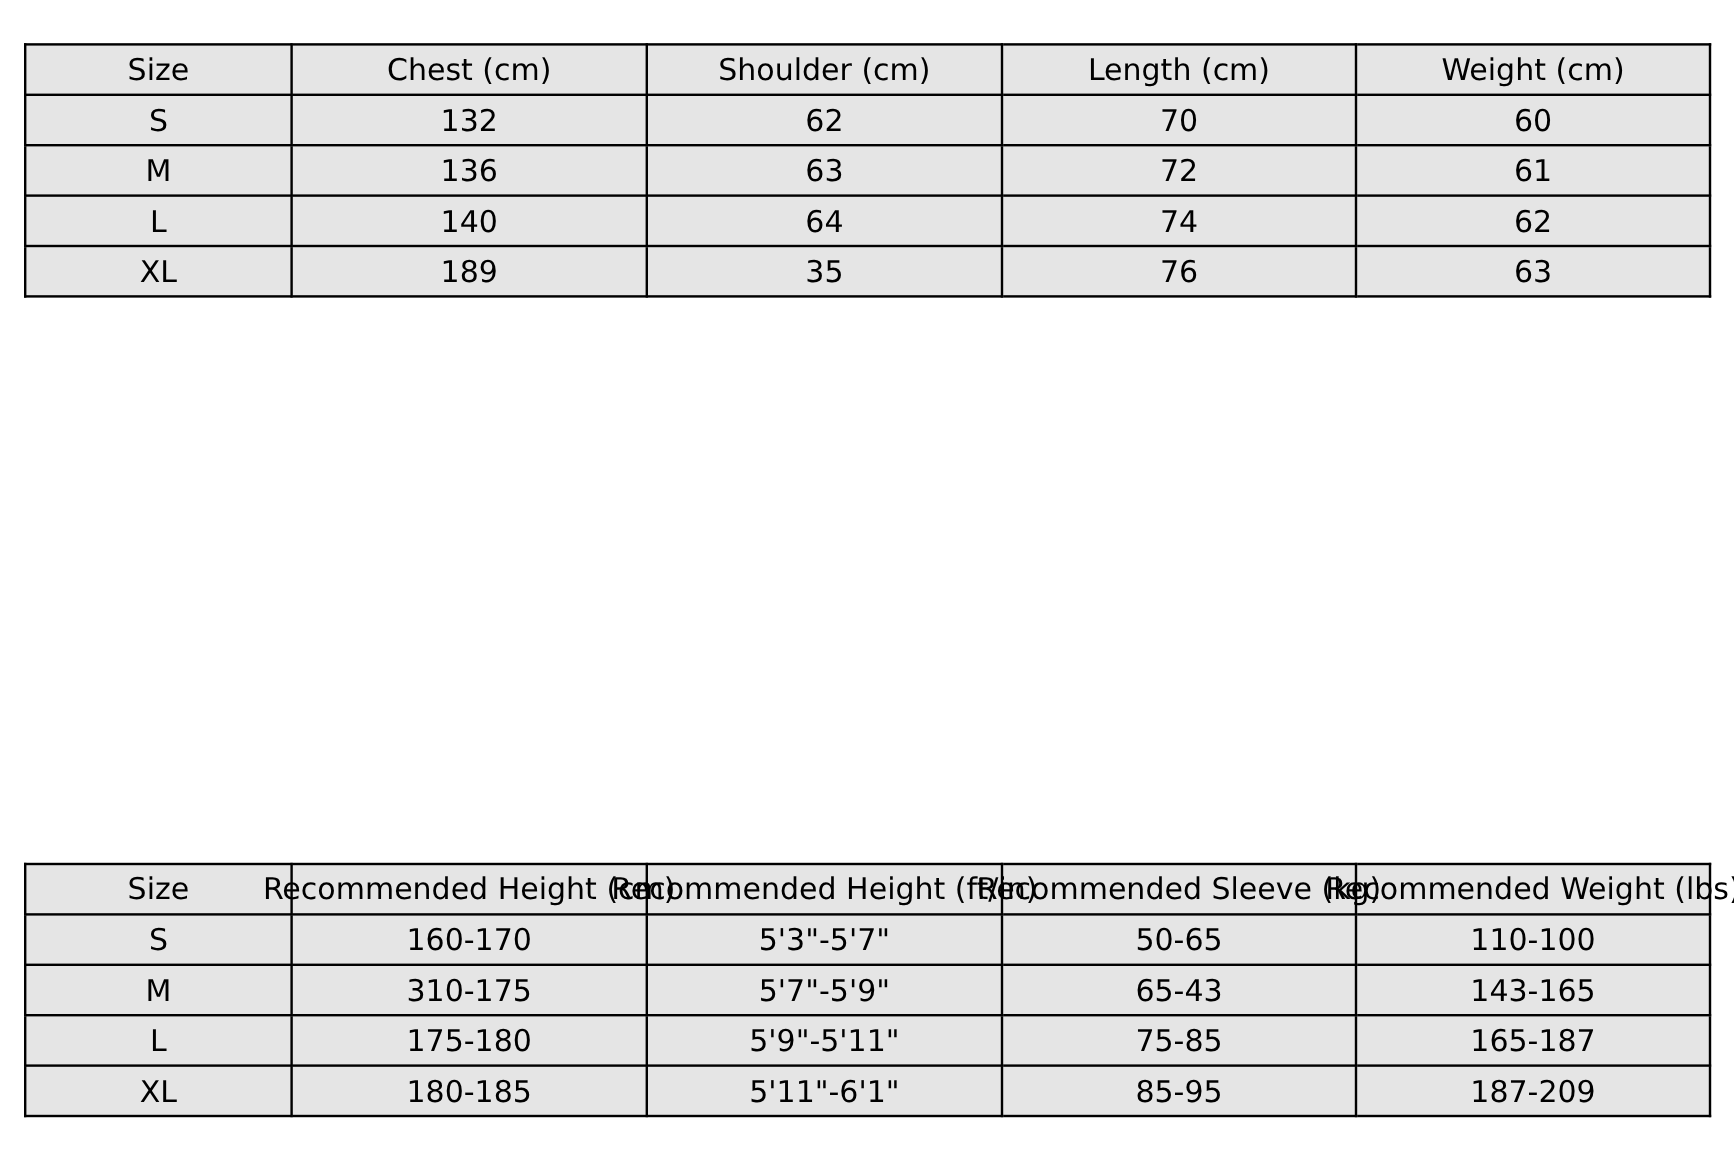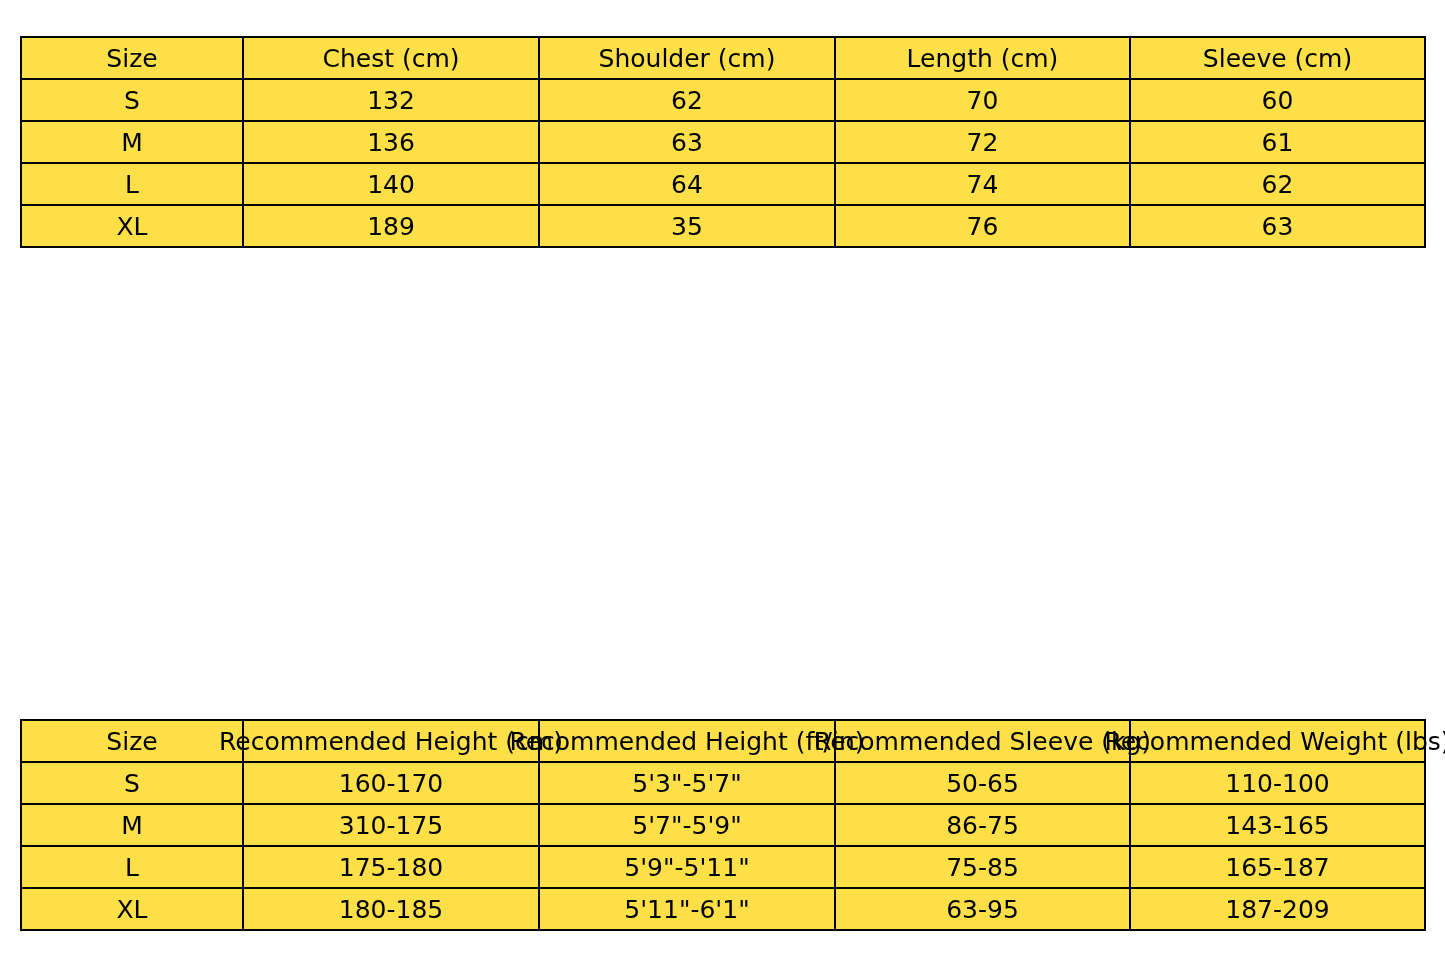--- a/index.html
+++ b/index.html
@@ -17,21 +17,21 @@
   }
   .sheet {
     position: relative;
     width: 1445px;
     height: 958px;
   }
   table.size-table {
     position: absolute;
     border-collapse: collapse;
     table-layout: fixed;
-    background: #fde047;
+    background: #e5e5e5;
   }
   table.size-table td,
   table.size-table th {
     border: 2px solid #000000;
     text-align: center;
     vertical-align: middle;
     font-weight: normal;
     font-size: 25px;
     line-height: 1.0;
     padding: 5px 2px;
@@ -92,21 +92,21 @@
         <col class="c2">
         <col class="c3">
         <col class="c4">
     </colgroup>
     <thead>
       <tr>
         <th>Size</th>
         <th>Chest (cm)</th>
         <th>Shoulder (cm)</th>
         <th>Length (cm)</th>
-        <th>Sleeve (cm)</th>
+        <th>Weight (cm)</th>
       </tr>
     </thead>
     <tbody>
       <tr>
         <td>S</td>
         <td>132</td>
         <td>62</td>
         <td>70</td>
         <td>60</td>
       </tr>
@@ -166,33 +166,33 @@
         <td>S</td>
         <td>160-170</td>
         <td>5'3"-5'7"</td>
         <td>50-65</td>
         <td>110-100</td>
       </tr>
       <tr>
         <td>M</td>
         <td>310-175</td>
         <td>5'7"-5'9"</td>
-        <td>86-75</td>
+        <td>65-43</td>
         <td>143-165</td>
       </tr>
       <tr>
         <td>L</td>
         <td>175-180</td>
         <td>5'9"-5'11"</td>
         <td>75-85</td>
         <td>165-187</td>
       </tr>
       <tr>
         <td>XL</td>
         <td>180-185</td>
         <td>5'11"-6'1"</td>
-        <td>63-95</td>
+        <td>85-95</td>
         <td>187-209</td>
       </tr>
     </tbody>
   </table>
 
 </div>
 
 </body></html>

